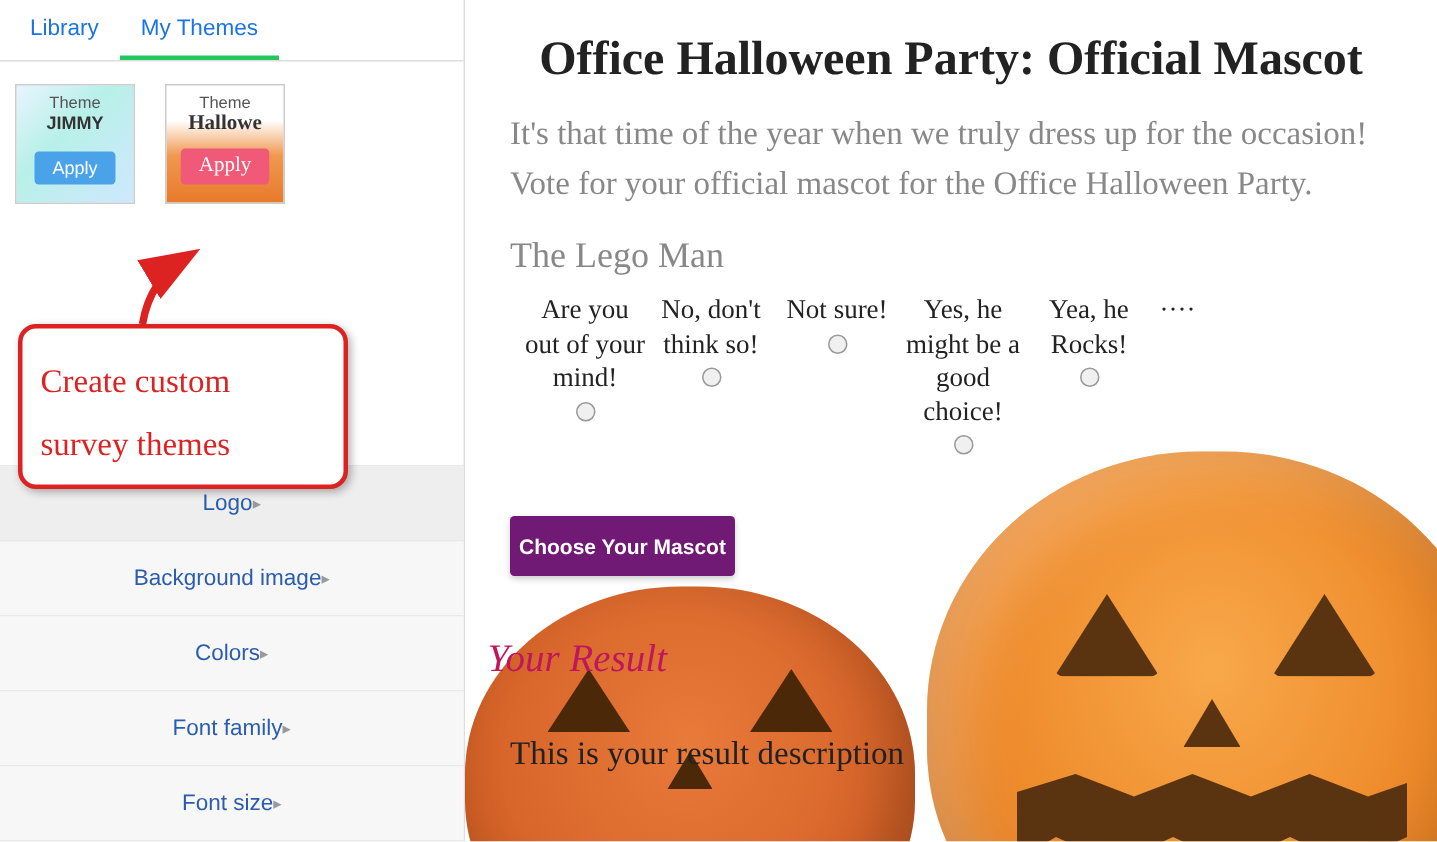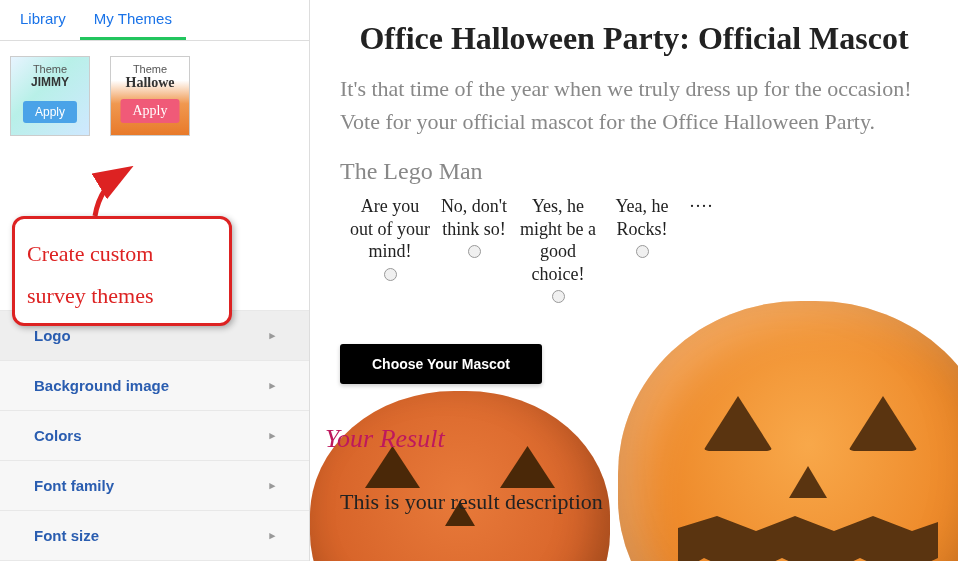--- a/index.html
+++ b/index.html
@@ -19,21 +19,21 @@
 .theme-card.jimmy .tname { color: #333; }
 .theme-card.hallowe { background: linear-gradient(to top, #e87a2a 0%, #f09850 40%, #fff 70%); }
 .theme-card.hallowe .tname { font-family: 'Brush Script MT', cursive; font-size: 14px; color: #333; }
 .apply-btn { position: absolute; bottom: 12px; left: 50%; transform: translateX(-50%); padding: 4px 12px; border: none; border-radius: 3px; color: #fff; font-size: 12px; cursor: pointer; }
 .apply-btn.blue { background: #4aa3e8; }
 .apply-btn.pink { background: #f05a78; font-family: 'Brush Script MT', cursive; font-size: 14px; }
 .callout { position: absolute; top: 175px; left: 12px; width: 220px; height: 110px; border: 3px solid #d22; border-radius: 12px; background: #fff; padding: 14px 12px; box-shadow: 2px 2px 6px rgba(0,0,0,0.3); }
 .callout-text { font-family: Georgia, serif; font-size: 22px; color: #d22; line-height: 1.9; }
 .arrow { position: absolute; top: 125px; left: 85px; pointer-events: none; }
 .accordion { border-top: 1px solid #e8e8e8; }
-.acc-item { display: flex; justify-content: space-between; align-items: center; padding: 16px 34px; border-bottom: 1px solid #e8e8e8; background: #f7f7f7; cursor: pointer; font-size: 15px; color: #2a5db0; font-weight: bold; }
+.acc-item { display: flex; justify-content: center; align-items: center; padding: 16px 18px; border-bottom: 1px solid #e8e8e8; background: #f7f7f7; cursor: pointer; font-size: 15px; color: #2a5db0; font-weight: normal; }
 .acc-item:first-child { background: #eee; }
 .chev { color: #999; font-size: 11px; }
 .preview { flex: 1; position: relative; background: #fff; overflow: hidden; }
 .pumpkin-bg { position: absolute; bottom: -60px; left: 0; right: 0; height: 380px; pointer-events: none; }
 .pump1 { position: absolute; right: -40px; bottom: -40px; width: 380px; height: 360px; background: radial-gradient(ellipse at 50% 40%, #f8a84a 0%, #ee8a2a 55%, #d6721c 90%); border-radius: 48% 48% 45% 45%; box-shadow: inset -20px -20px 50px rgba(0,0,0,0.15), inset 25px 15px 40px rgba(255,255,255,0.25); }
 .pump1::before, .pump1::after { content: ""; position: absolute; background: #5a3410; }
 .pump1 .eyeL { position: absolute; top: 95px; left: 85px; width: 70px; height: 55px; background: #5a3410; clip-path: polygon(0 100%, 50% 0, 100% 100%); border-radius: 6px; }
 .pump1 .eyeR { position: absolute; top: 95px; right: 80px; width: 70px; height: 55px; background: #5a3410; clip-path: polygon(0 100%, 50% 0, 100% 100%); border-radius: 6px; }
 .pump1 .nose { position: absolute; top: 165px; left: 50%; transform: translateX(-50%); width: 38px; height: 32px; background: #5a3410; clip-path: polygon(0 100%, 50% 0, 100% 100%); }
 .pump1 .mouth { position: absolute; top: 215px; left: 60px; right: 60px; height: 60px; background: #5a3410; clip-path: polygon(0 20%, 15% 0, 30% 25%, 45% 0, 60% 25%, 75% 0, 90% 25%, 100% 10%, 100% 70%, 85% 100%, 70% 70%, 55% 100%, 40% 70%, 25% 100%, 10% 70%, 0 95%); }
@@ -42,21 +42,21 @@
 .pump2 .eyeR2 { position: absolute; top: 55px; right: 55px; width: 55px; height: 42px; background: #4a2808; clip-path: polygon(0 100%, 50% 0, 100% 100%); }
 .pump2 .nose2 { position: absolute; top: 110px; left: 50%; transform: translateX(-50%); width: 30px; height: 25px; background: #4a2808; clip-path: polygon(0 100%, 50% 0, 100% 100%); }
 .preview-content { position: relative; z-index: 2; padding: 20px 30px; }
 .survey-title { font-family: 'Brush Script MT', cursive; font-size: 32px; text-align: center; margin-bottom: 15px; color: #222; }
 .survey-desc { font-family: 'Brush Script MT', cursive; font-size: 22px; color: #888; line-height: 1.5; margin-bottom: 20px; }
 .question { font-family: 'Brush Script MT', cursive; font-size: 24px; color: #888; margin-bottom: 10px; }
 .options { display: flex; gap: 4px; margin-bottom: 35px; padding-left: 10px; }
 .opt { text-align: center; width: 80px; font-family: 'Brush Script MT', cursive; font-size: 18px; color: #222; line-height: 1.25; }
 .opt.extra { width: 30px; }
 .radio { display: inline-block; width: 13px; height: 13px; border-radius: 50%; border: 1px solid #999; background: #f0f0f0; margin-top: 5px; }
-.choose-btn { padding: 12px 32px; background: #000000; color: #fff; font-weight: bold; border: none; border-radius: 3px; font-size: 14px; box-shadow: 0 2px 4px rgba(0,0,0,0.2); cursor: pointer; margin-bottom: 40px; }
+.choose-btn { padding: 12px 6px; background: #701a75; color: #fff; font-weight: bold; border: none; border-radius: 3px; font-size: 14px; box-shadow: 0 2px 4px rgba(0,0,0,0.2); cursor: pointer; margin-bottom: 40px; }
 .result-title { font-family: 'Brush Script MT', cursive; font-size: 26px; color: #be185d; margin-left: -15px; margin-bottom: 35px; font-style: italic; }
 .result-desc { font-family: 'Brush Script MT', cursive; font-size: 22px; color: #222; }
 </style>
 </head>
 <body>
 
 <div class="container">
   <div class="sidebar">
     <div class="tabs">
       <div class="tab inactive">Library</div>
@@ -125,20 +125,21 @@
           <div class="nose2"></div>
         </div>
     </div>
     <div class="preview-content">
       <h1 class="survey-title">Office Halloween Party: Official Mascot</h1>
       <p class="survey-desc">It's that time of the year when we truly dress up for the occasion! Vote for your official mascot for the Office Halloween Party.</p>
       <div class="question">The Lego Man</div>
       <div class="options">
         <div class="opt"><div>Are you out of your mind!</div><span class="radio"></span></div>
         <div class="opt"><div>No, don't think so!</div><span class="radio"></span></div>
+        <div class="opt"><div>Not sure!</div><span class="radio"></span></div>
         <div class="opt"><div>Yes, he might be a good choice!</div><span class="radio"></span></div>
         <div class="opt"><div>Yea, he Rocks!</div><span class="radio"></span></div>
         <div class="opt extra">
             <div>····</div>
           </div>
       </div>
       <button class="choose-btn">Choose Your Mascot</button>
       <div class="result-title">Your Result</div>
       <div class="result-desc">This is your result description</div>
     </div>

